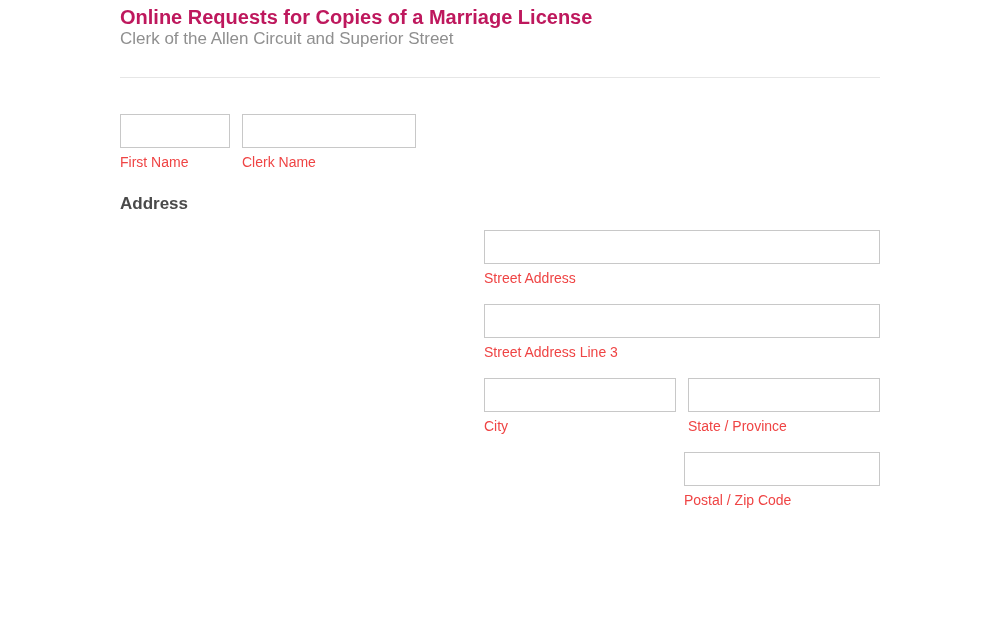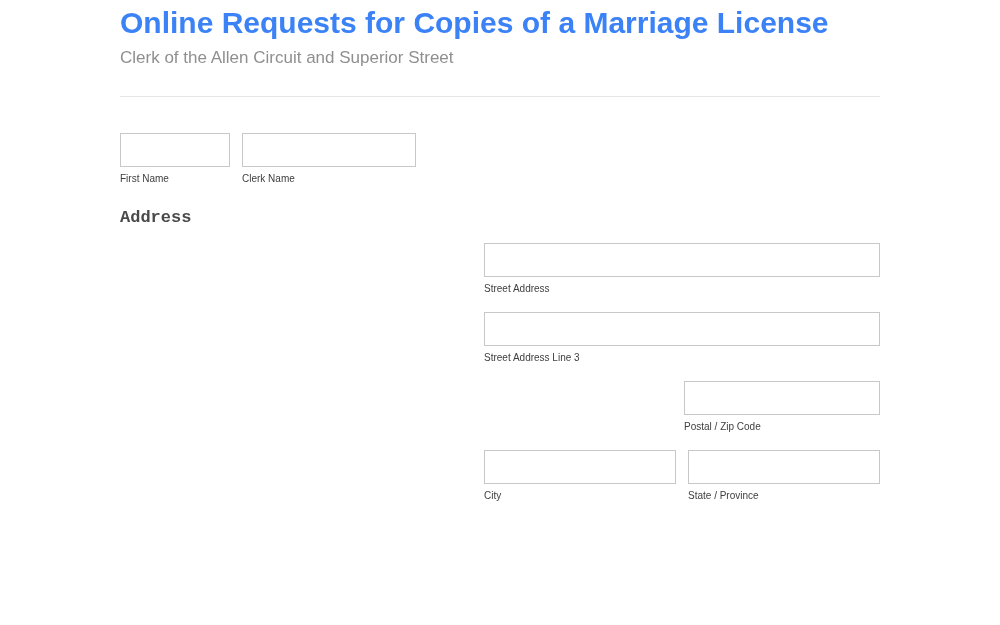--- a/index.html
+++ b/index.html
@@ -8,24 +8,24 @@
       background: #ffffff;
       width: 1000px;
       height: 625px;
       overflow: hidden;
     }
     .container {
       padding: 0 120px;
       padding-top: 6px;
     }
     .page-title {
-      font-size: 30px;
+      font-size: 20px;
       font-weight: bold;
-      color: #3b82f6;
-      margin-bottom: 8px;
+      color: #be185d;
+      margin-bottom: 0;
     }
     .page-subtitle {
       font-size: 17px;
       color: #8f8f8f;
       font-weight: normal;
       margin-bottom: 28px;
     }
     .divider {
       border: none;
       border-top: 1px solid #e6e6e6;
@@ -48,30 +48,30 @@
     }
     .text-input {
       border: 1px solid #c8c8c8;
       background: #ffffff;
       padding: 6px 8px;
       font-size: 14px;
       font-family: inherit;
       height: 34px;
     }
     .field-label {
-      font-size: 10px;
-      color: #404040;
+      font-size: 14px;
+      color: #ef4444;
       margin-top: 6px;
     }
     .w-110 { width: 110px; }
     .w-175 { width: 174px; }
     .w-396 { width: 396px; }
     .w-194 { width: 192px; }
     .w-200 { width: 196px; }
-    .section-gap { margin-top: 20px; font-family: Liberation Mono, monospace; }
+    .section-gap { margin-top: 20px; }
     .address-row { margin-bottom: 18px; justify-content: flex-end; }
   </style>
 </head>
 <body>
 
 <div class="container">
   <h1 class="page-title">Online Requests for Copies of a Marriage License</h1>
   <p class="page-subtitle">Clerk of the Allen Circuit and Superior Street</p>
   <hr class="divider">
 
@@ -97,28 +97,28 @@
 
   <div class="field-row address-row">
     <div class="field-group">
       <input type="text" class="text-input w-396" style="">
       <span class="field-label">Street Address Line 3</span>
     </div>
   </div>
 
   <div class="field-row address-row">
     <div class="field-group">
-      <input type="text" class="text-input w-200" style="">
-      <span class="field-label">Postal / Zip Code</span>
-    </div>
-  </div>
-
-  <div class="field-row address-row">
-    <div class="field-group">
       <input type="text" class="text-input w-194" style="">
       <span class="field-label">City</span>
     </div>
     <div class="field-group">
       <input type="text" class="text-input w-194" style="">
       <span class="field-label">State / Province</span>
     </div>
   </div>
+
+  <div class="field-row address-row">
+    <div class="field-group">
+      <input type="text" class="text-input w-200" style="">
+      <span class="field-label">Postal / Zip Code</span>
+    </div>
+  </div>
 </div>
 
 </body></html>

